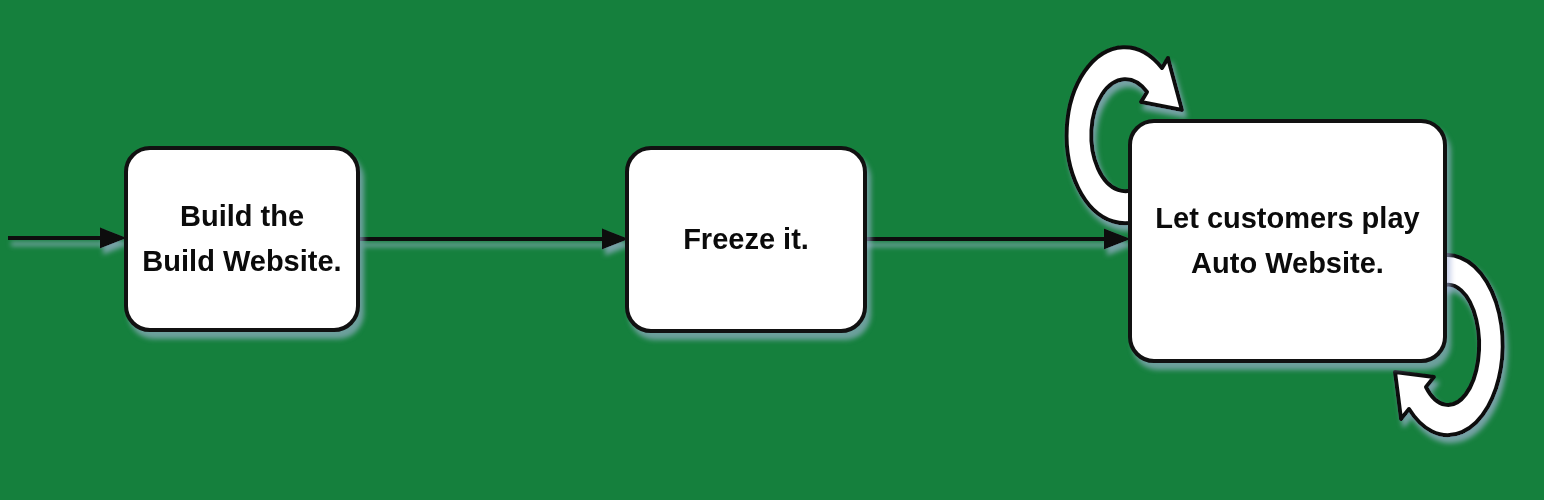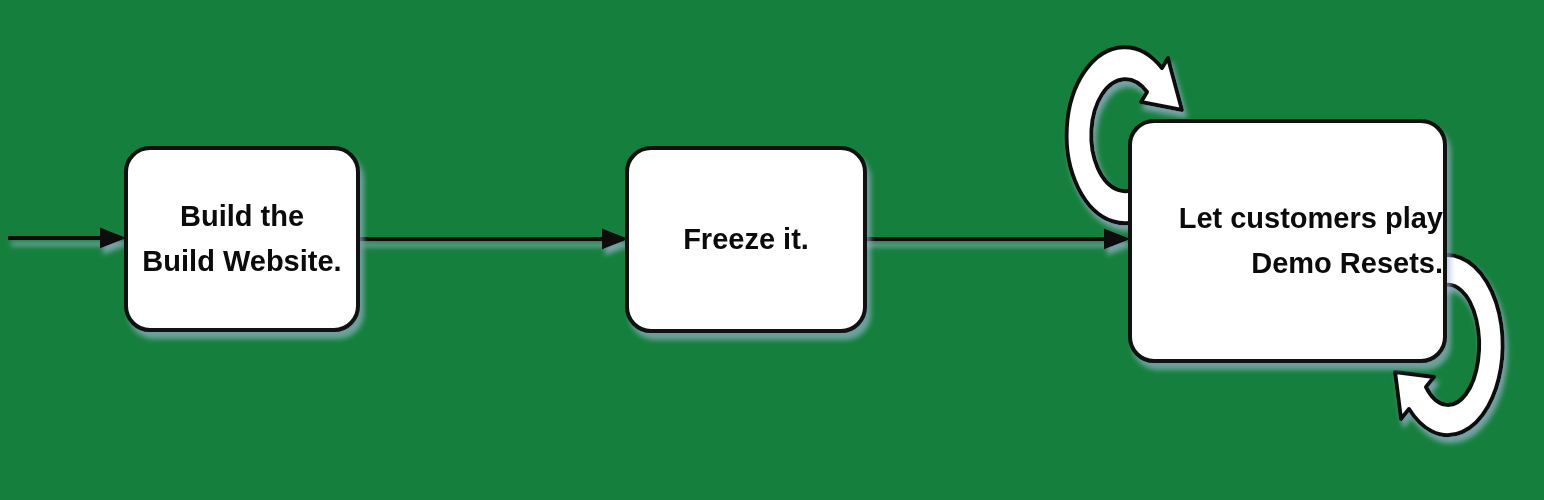--- a/index.html
+++ b/index.html
@@ -36,21 +36,21 @@
     justify-content: center;
     text-align: center;
     color: #0b0b0b;
     font-weight: 700;
     font-size: 29px;
     line-height: 45px;
   }
   .node .line { white-space: nowrap; }
   #node1 { left: 124px; top: 146px; width: 236px; height: 186px; }
   #node2 { left: 625px; top: 146px; width: 242px; height: 187px; }
-  #node3 { left: 1128px; top: 119px; width: 319px; height: 244px; align-items: flex-end; }
+  #node3 { left: 1128px; top: 119px; width: 319px; height: 244px; }
 </style>
 </head>
 <body>
 
 <div class="canvas">
 
   <svg width="1544" height="500" viewBox="0 0 1544 500">
     <defs>
       <filter id="ds" x="-20%" y="-20%" width="150%" height="150%">
         <feDropShadow dx="3" dy="6" stdDeviation="2.5" flood-color="#a9b6dd" flood-opacity="0.65"></feDropShadow>
@@ -78,16 +78,16 @@
     <div class="line">Build the</div>
     <div class="line">Build Website.</div>
   </div>
 
   <div class="node" id="node2">
     <div class="line">Freeze it.</div>
   </div>
 
   <div class="node" id="node3">
     <div class="line">Let customers play</div>
-    <div class="line">Demo Resets.</div>
+    <div class="line">Auto Website.</div>
   </div>
 
 </div>
 
 </body></html>

